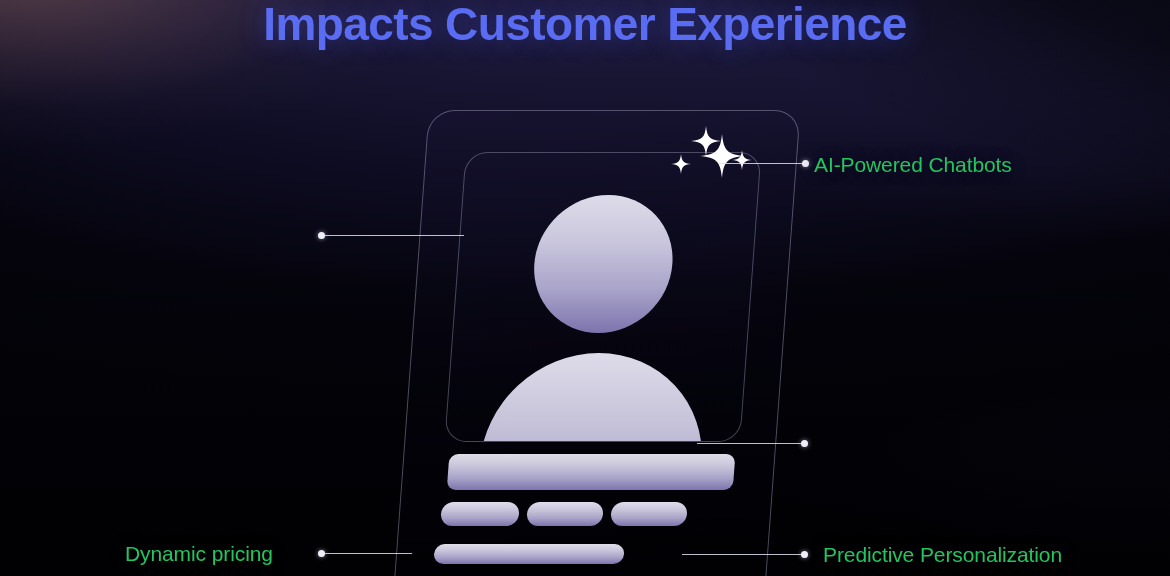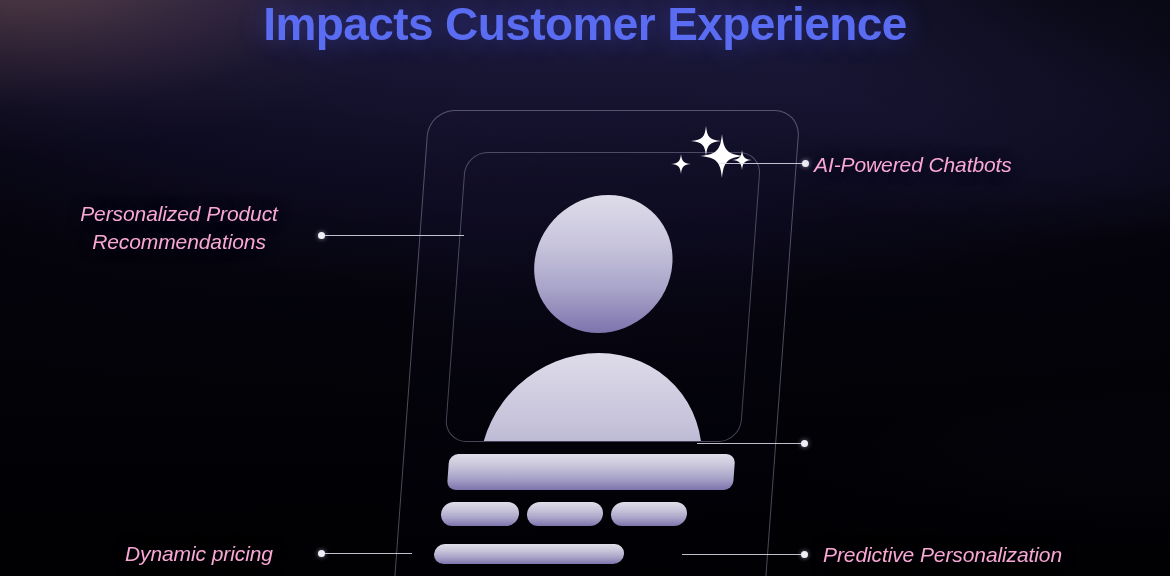--- a/index.html
+++ b/index.html
@@ -145,28 +145,27 @@
   #conn-pred .line { left:0; width:120px; }
   #conn-pred .dot  { left:119px; }
 
   #conn-dyn   { left:318px; top:553px; width:94px; }
   #conn-dyn .line { left:6px; width:88px; }
   #conn-dyn .dot  { left:0px; }
 
   
   .label {
     position:absolute;
-    color:#f9a8d4;
+    color:#22c55e;
     font-size:21px;
     line-height:28px;
     letter-spacing:-0.1px;
     z-index:11;
     white-space:nowrap;
     text-shadow:0 0 14px rgba(10,10,30,0.9);
-    font-style:italic;
   }
   #lbl-chatbots { left:814px; top:151px; }
   #lbl-recs {
     left:48px; top:200px; width:262px;
     text-align:center; white-space:normal;
   }
   #lbl-ad   { left:823px; top:429px; }
   #lbl-pred { left:823px; top:541px; }
   #lbl-dyn  { left:125px; top:540px; }
 </style>
@@ -226,23 +225,19 @@
     <div class="line"></div>
     <div class="dot"></div>
   </div>
   <div class="conn" id="conn-dyn">
     <div class="line"></div>
     <div class="dot"></div>
   </div>
 
   <div class="label" id="lbl-chatbots">AI-Powered Chatbots</div>
 
-  <div class="label" id="lbl-recs">
-    <div>Personalized Product</div>
-    <div>Recommendations</div>
-  </div>
 
 
   <div class="label" id="lbl-dyn">Dynamic pricing</div>
 
   <div class="label" id="lbl-pred">Predictive Personalization</div>
 
 </div>
 
 </body></html>

